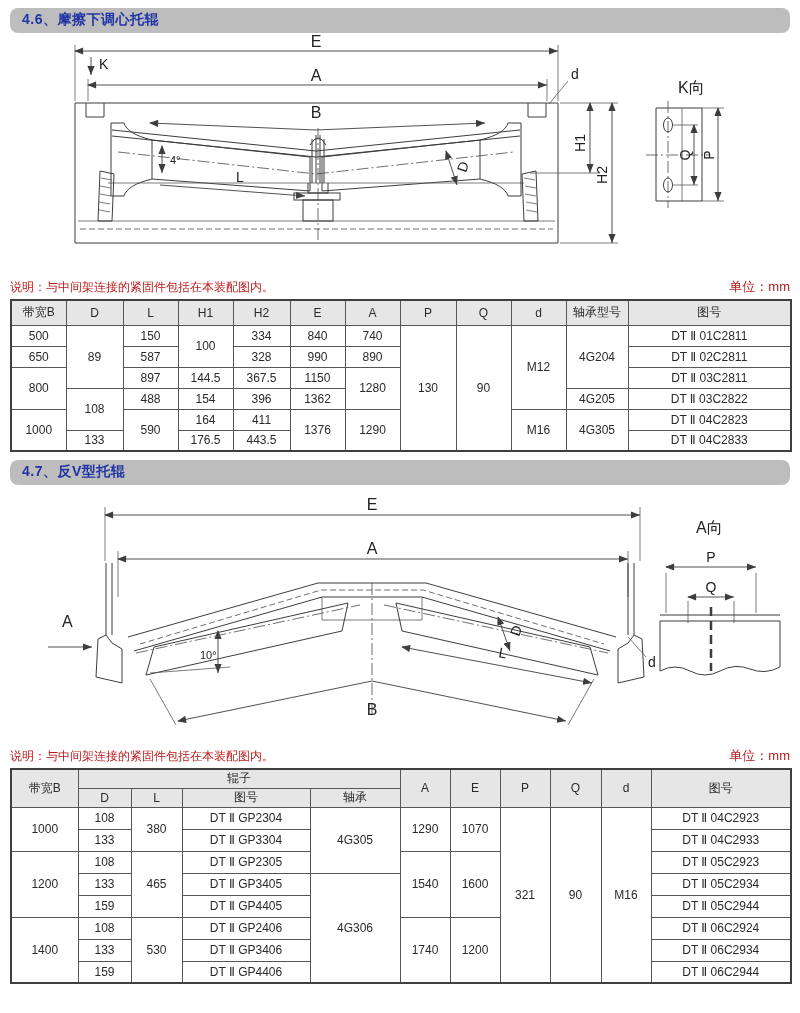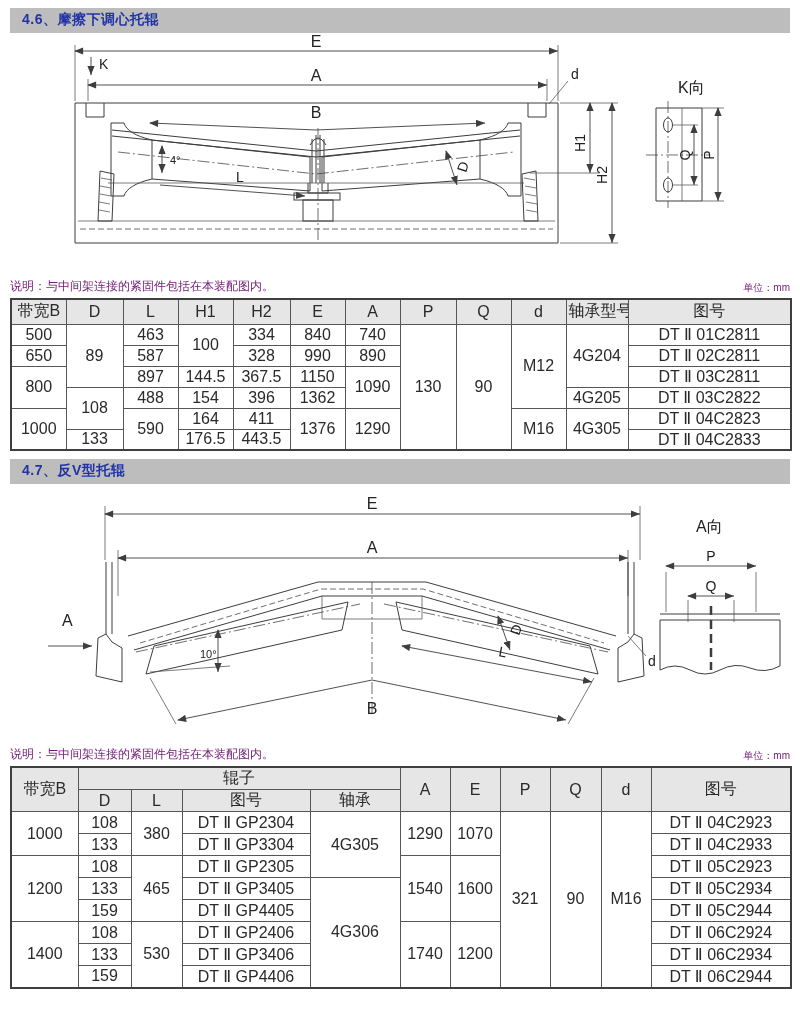--- a/index.html
+++ b/index.html
@@ -10,42 +10,43 @@
     color:#2a2a2a;
   }
   .section-bar {
     margin:8px 10px 0 10px;
     background:#bdbdbd;
     color:#2134a5;
     font-weight:bold;
     font-size:14px;
     padding:3px 0 4px 12px;
     letter-spacing:0.5px;
+    border-radius:8px;
   }
   .drawing-wrap { width:800px; }
   svg { display:block; }
   svg .ln   { stroke:#3d3d3d; stroke-width:1; fill:none; }
   svg .thin { stroke:#5a5a5a; stroke-width:0.8; fill:none; }
   svg .dash { stroke:#4a4a4a; stroke-width:0.8; fill:none; stroke-dasharray:6 3; }
   svg .cdash{ stroke:#4a4a4a; stroke-width:0.8; fill:none; stroke-dasharray:12 3 2 3; }
   svg .dim  { stroke:#3d3d3d; stroke-width:0.9; fill:none; }
   svg text  { font-family:"Liberation Sans","DejaVu Sans",sans-serif; font-size:14px; fill:#222; }
   svg text.small { font-size:11px; }
   svg text.big { font-size:16px; }
   .note-row {
     display:flex; justify-content:space-between; align-items:flex-end;
-    margin:0 10px; font-size:12px; color:#701a75;
+    margin:0 10px; font-size:12px; color:#b91c1c;
   }
-  .note-row .unit { font-size:10px; }
+  .note-row .unit { font-size:13px; }
   table.spec {
     border-collapse:collapse;
     margin:3px 10px 0 10px;
     width:780px;
     table-layout:fixed;
-    font-size:16px;
+    font-size:12px;
     text-align:center;
     border:2px solid #3f3f3f;
   }
   table.spec th, table.spec td {
     border:1px solid #565656;
     padding:0 2px;
     font-weight:normal;
     overflow:hidden;
     white-space:nowrap;
   }
@@ -204,21 +205,21 @@
     <th>A</th>
     <th>P</th>
     <th>Q</th>
     <th>d</th>
     <th>轴承型号</th>
     <th>图号</th>
   </tr>
   <tr>
     <td>500</td>
     <td rowspan="3">89</td>
-    <td>463</td>
+    <td>150</td>
     <td rowspan="2">100</td>
     <td>334</td>
     <td>840</td>
     <td>740</td>
     <td rowspan="6">130</td>
     <td rowspan="6">90</td>
     <td rowspan="4">M12</td>
     <td rowspan="3">4G204</td>
     <td>DT Ⅱ 01C2811</td>
   </tr>
@@ -229,21 +230,21 @@
     <td>990</td>
     <td>890</td>
     <td>DT Ⅱ 02C2811</td>
   </tr>
   <tr>
     <td rowspan="2">800</td>
     <td>897</td>
     <td>144.5</td>
     <td>367.5</td>
     <td>1150</td>
-    <td rowspan="2">1090</td>
+    <td rowspan="2">1280</td>
     <td>DT Ⅱ 03C2811</td>
   </tr>
   <tr>
     <td rowspan="2">108</td>
     <td>488</td>
     <td>154</td>
     <td>396</td>
     <td>1362</td>
     <td>4G205</td>
     <td>DT Ⅱ 03C2822</td>

